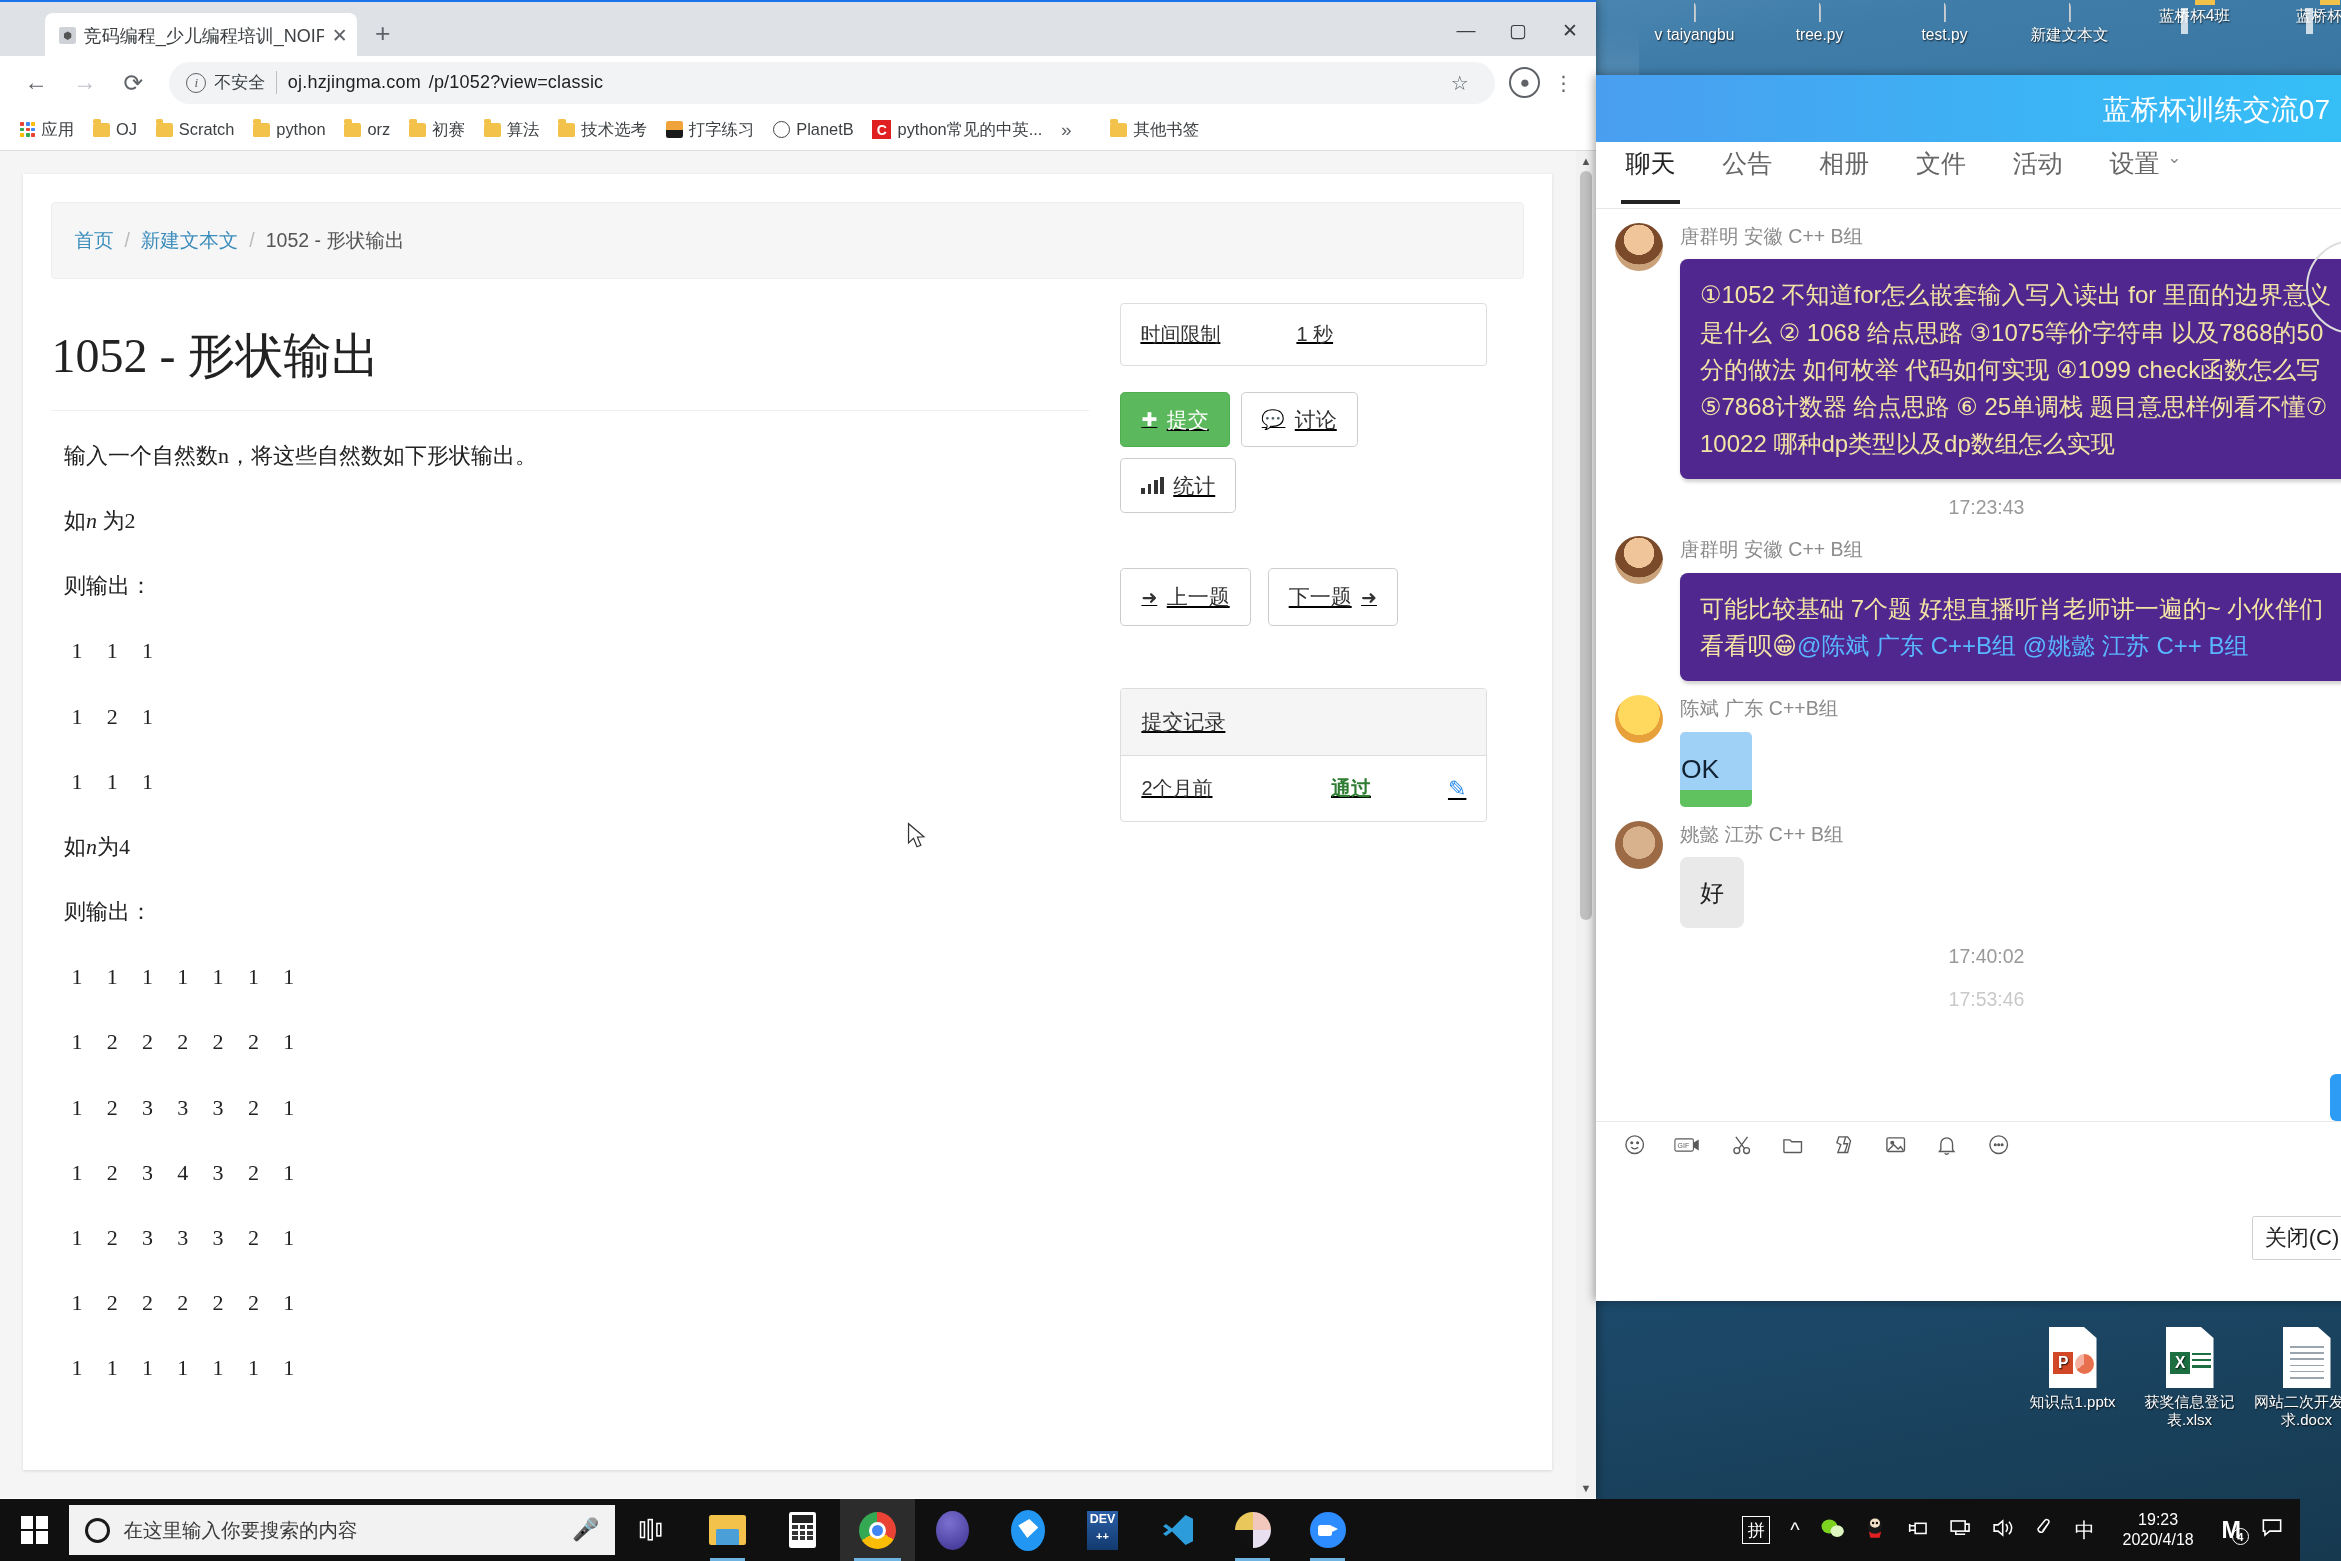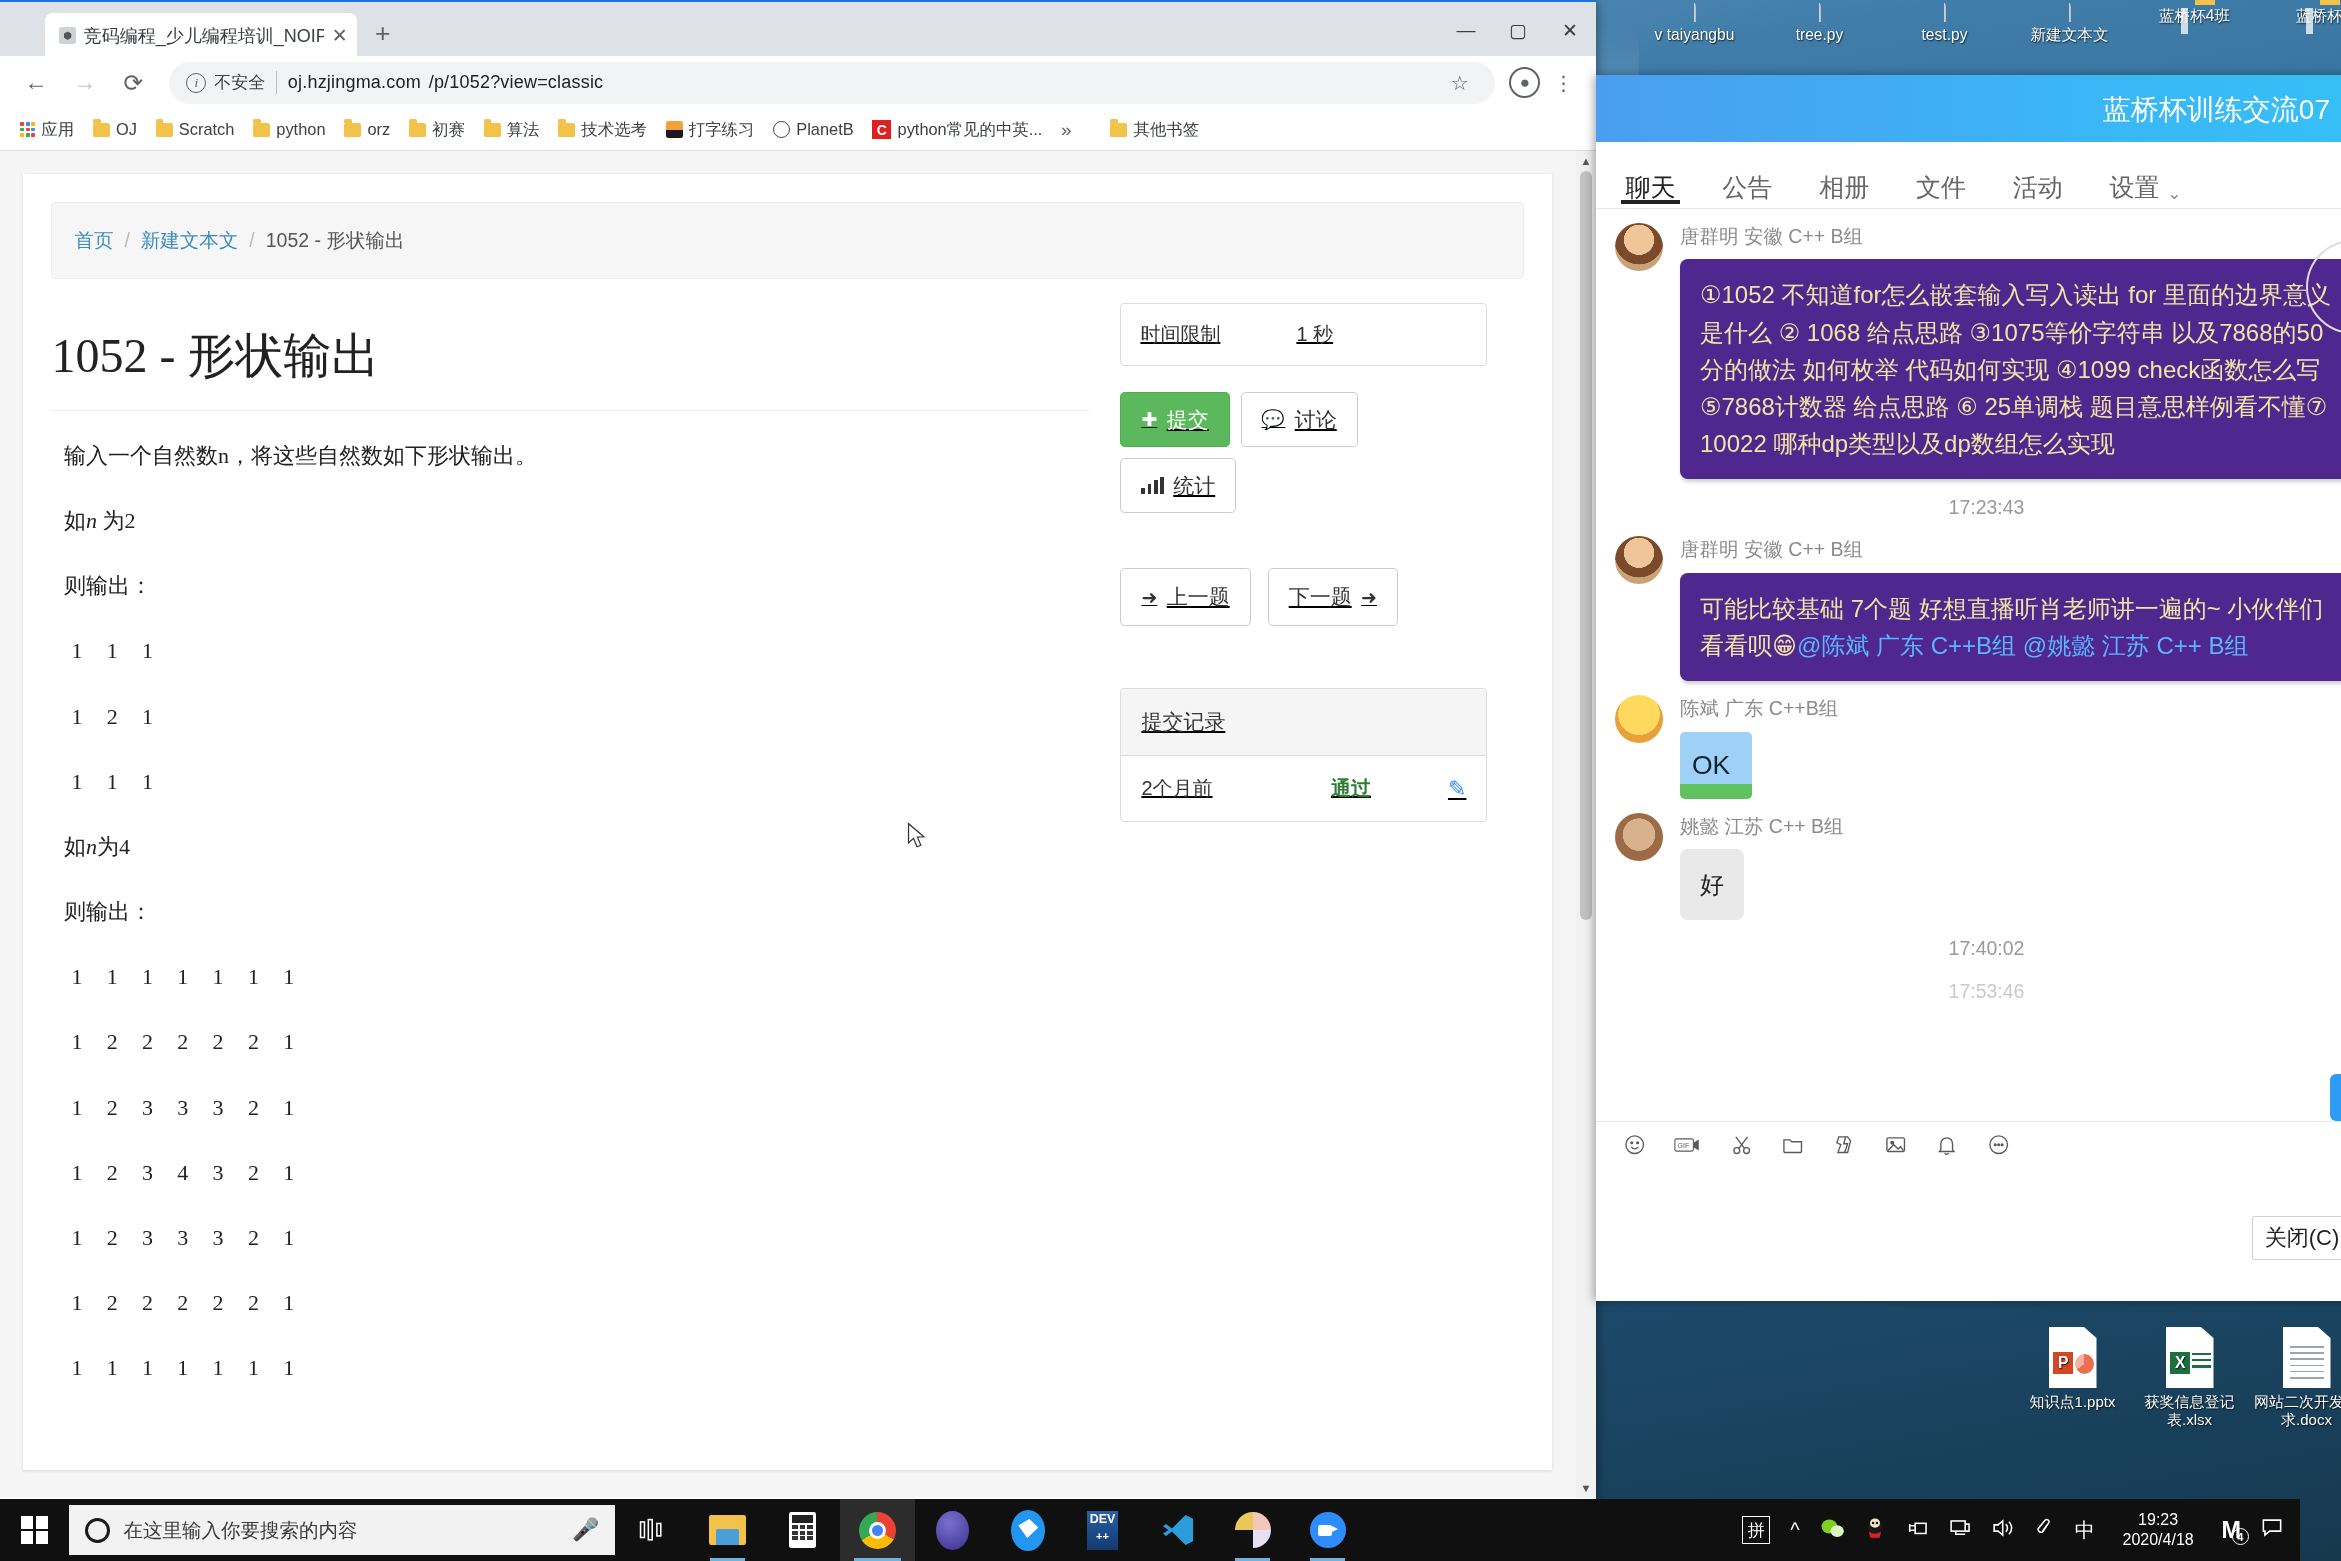--- a/index.html
+++ b/index.html
@@ -194,21 +194,21 @@
   }
   #chat-header .title {
     position:absolute; right:47px; top:15.6px; color:#fff; font-size:28px;
   }
   #chat-header .edit-ic { position:absolute; right:17px; top:20px; color:#fff; font-size:22px;}
   #chat-tabs {
     height:67px; background:#fff; display:flex; align-items:center; gap:0;
     padding-left:6.2px; border-bottom:0.8px solid #e8e8e8;
   }
   .chat-tab { padding:0 23.4px; font-size:25px; color:#666; height:57px;
-     display:flex; align-items:flex-end; position:relative;}
+     display:flex; align-items:flex-start; position:relative;}
   .chat-tab.active { color:#222; }
   .chat-tab.active::after { content:""; position:absolute; left:19px; right:19px;
      bottom:0; height:3.9px; background:#222; }
   .chat-tab .caret { font-size:17px; margin-left:7.8px; color:#888;}
 
   #chat-body { position:absolute; left:0; top:134px; right:0; bottom:180px;
      background:#fff; overflow:hidden; }
   .circle-deco { position:absolute; right:-23.4px; top:31px; width:94px;height:94px;
      border:2.3px solid #ddd; border-radius:50%;}
 
@@ -221,23 +221,23 @@
   .mwrap { flex:1 1 auto; min-width:0;}
   .mname { font-size:19.5px; color:#8b8b8b; margin-bottom:9.4px; white-space:nowrap;}
   .bubble {
     display:inline-block; max-width:734px; border-radius:7.8px; padding:17px 20px;
     font-size:24px; line-height:1.55; word-break:break-all;
   }
   .bubble.purple { background:#50268f; color:#f3e3a5; box-shadow:1.6px 2.3px 3.9px rgba(0,0,0,.18);}
   .bubble.purple .mention{ color:#59b6ff; }
   .bubble.grey { background:#e9e9e9; color:#222; }
   .sticker-ok {
-    width:72px;height:67px; background:linear-gradient(180deg,#9fd0f5 0 78%, #5fc25f 78% 100%);
+    width:72px;height:75px; background:linear-gradient(180deg,#9fd0f5 0 78%, #5fc25f 78% 100%);
     border-radius:4.7px; position:relative; display:flex; align-items:center;
-    padding-left:12px; font-size:26.5px; color:#123; }
+    padding-left:1px; font-size:26.5px; color:#123; }
   .tstamp { text-align:center; font-size:19.5px; color:#999; padding:17px 0 3.1px 0;}
   .tstamp.faded { color:#c9c9c9; }
   .sendbubble { position:absolute; right:0; bottom:0; width:47px;height:47px;
      background:#2d9cf5; border-radius:6.2px;}
 
   #chat-toolbar { position:absolute; left:0; right:0; bottom:133px; height:47px;
      border-top:0.8px solid #e8e8e8; display:flex; align-items:center; gap:28px; padding-left:26.5px; }
   .tb-ic { color:#5a5a5a; display:flex; align-items:center; justify-content:center;}
 
   #chat-footer { position:absolute; left:0; right:0; bottom:0; height:133px; background:#fff;}

